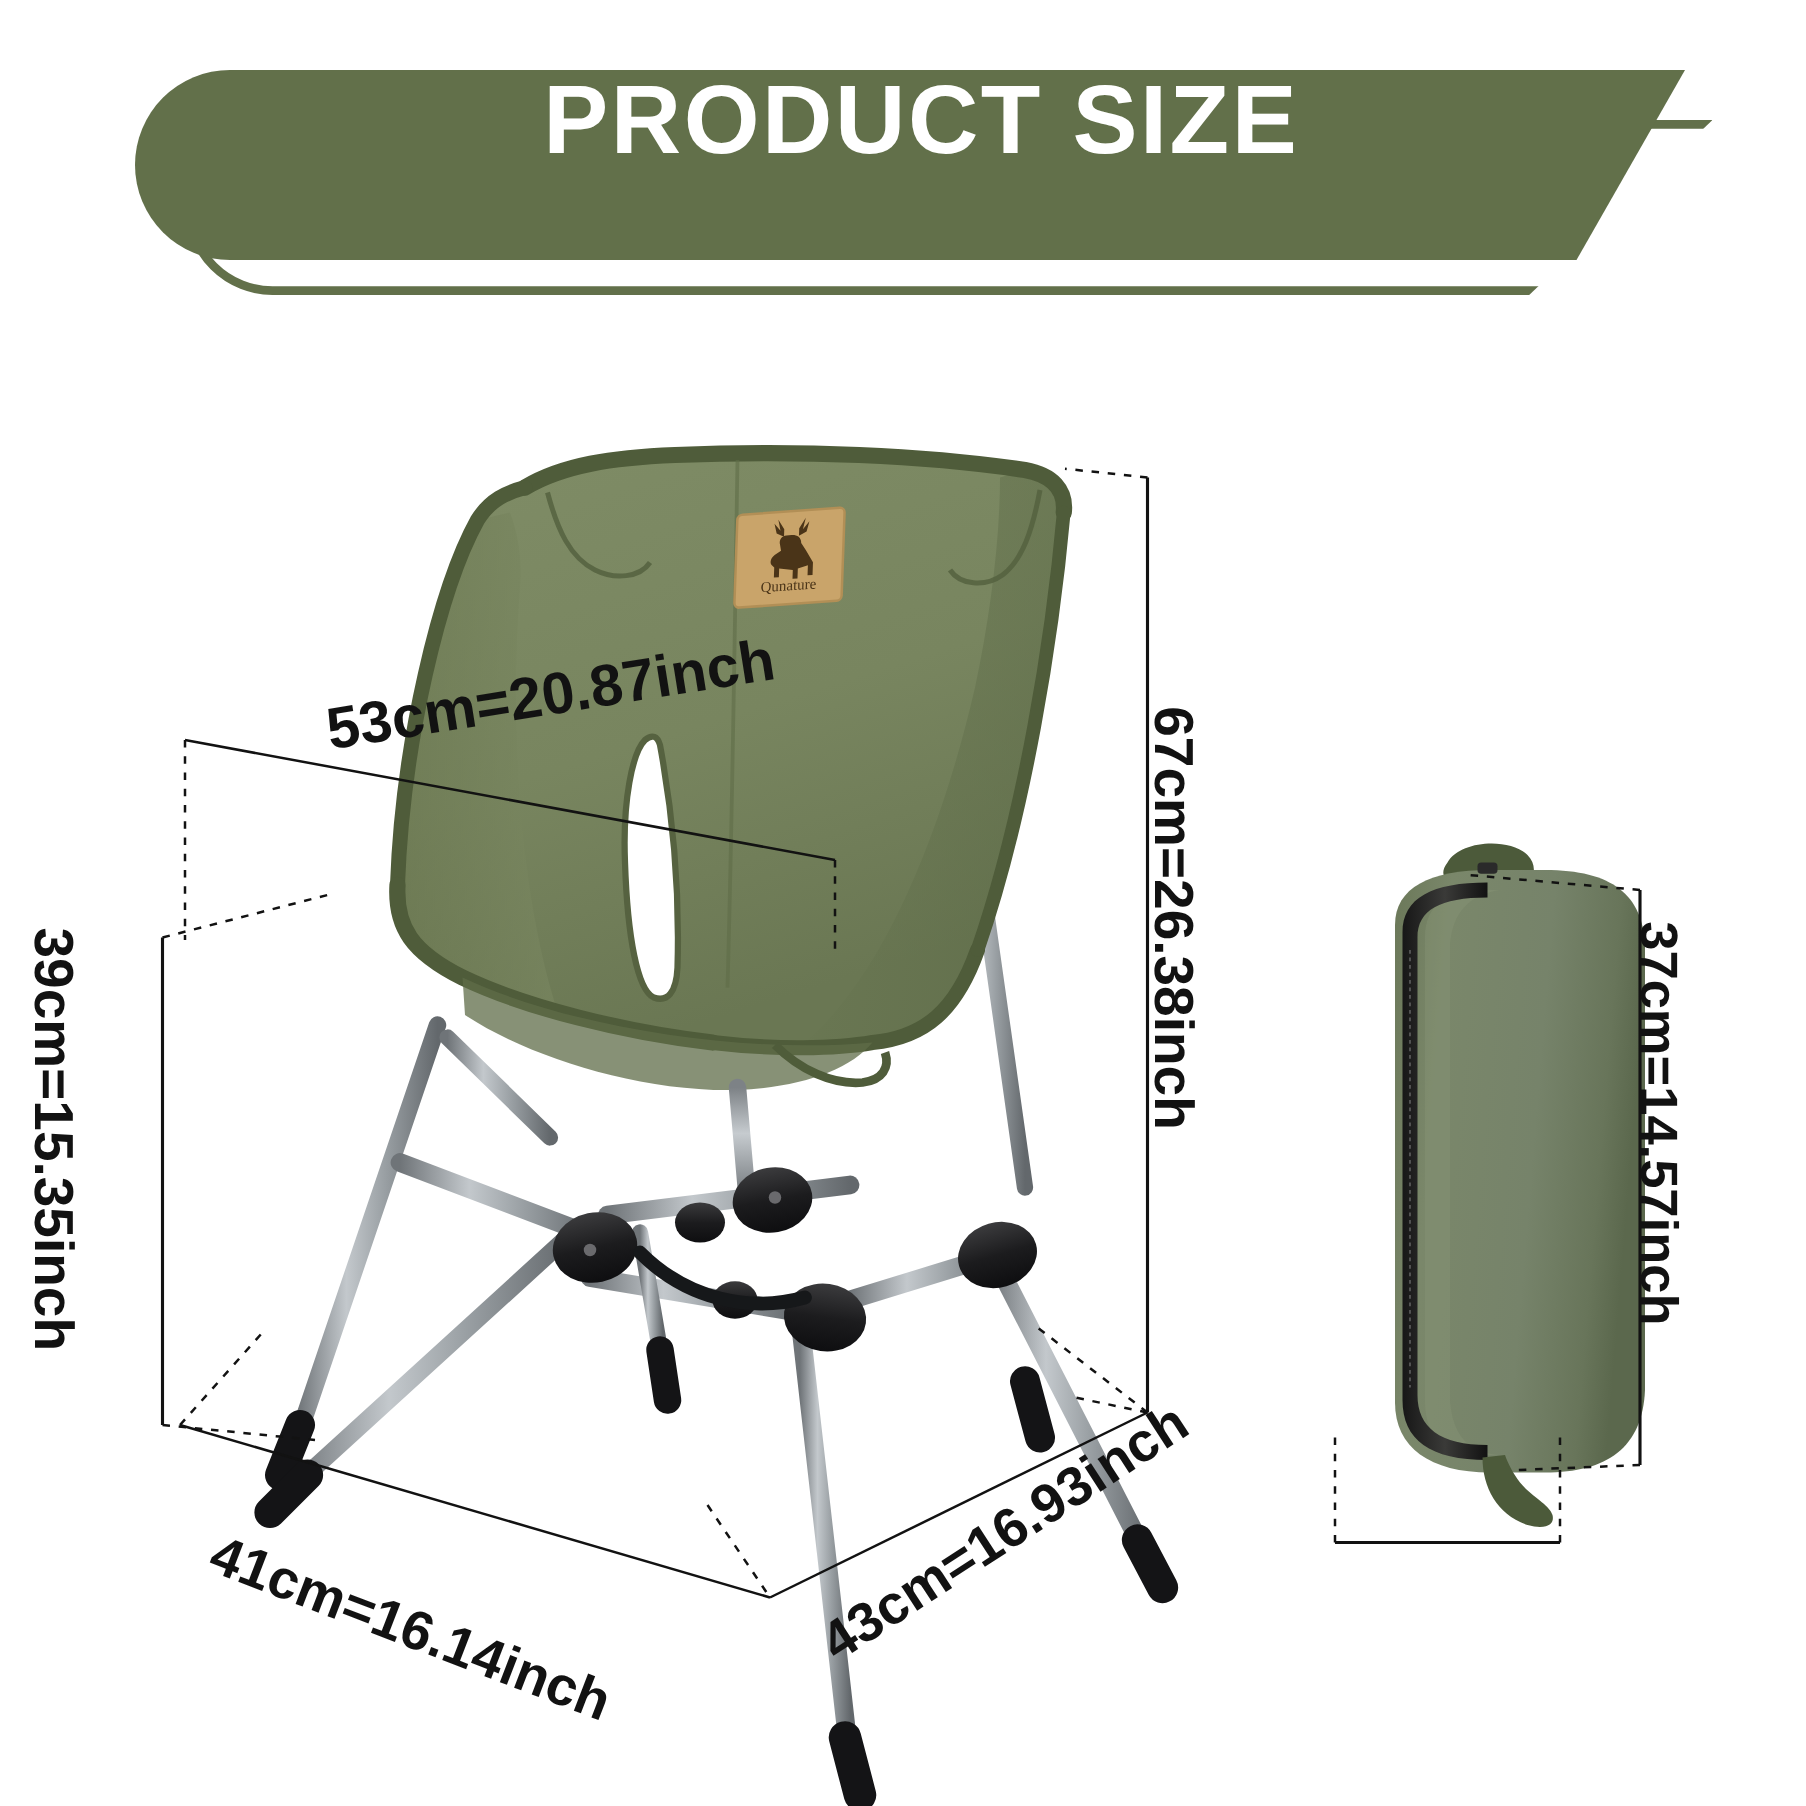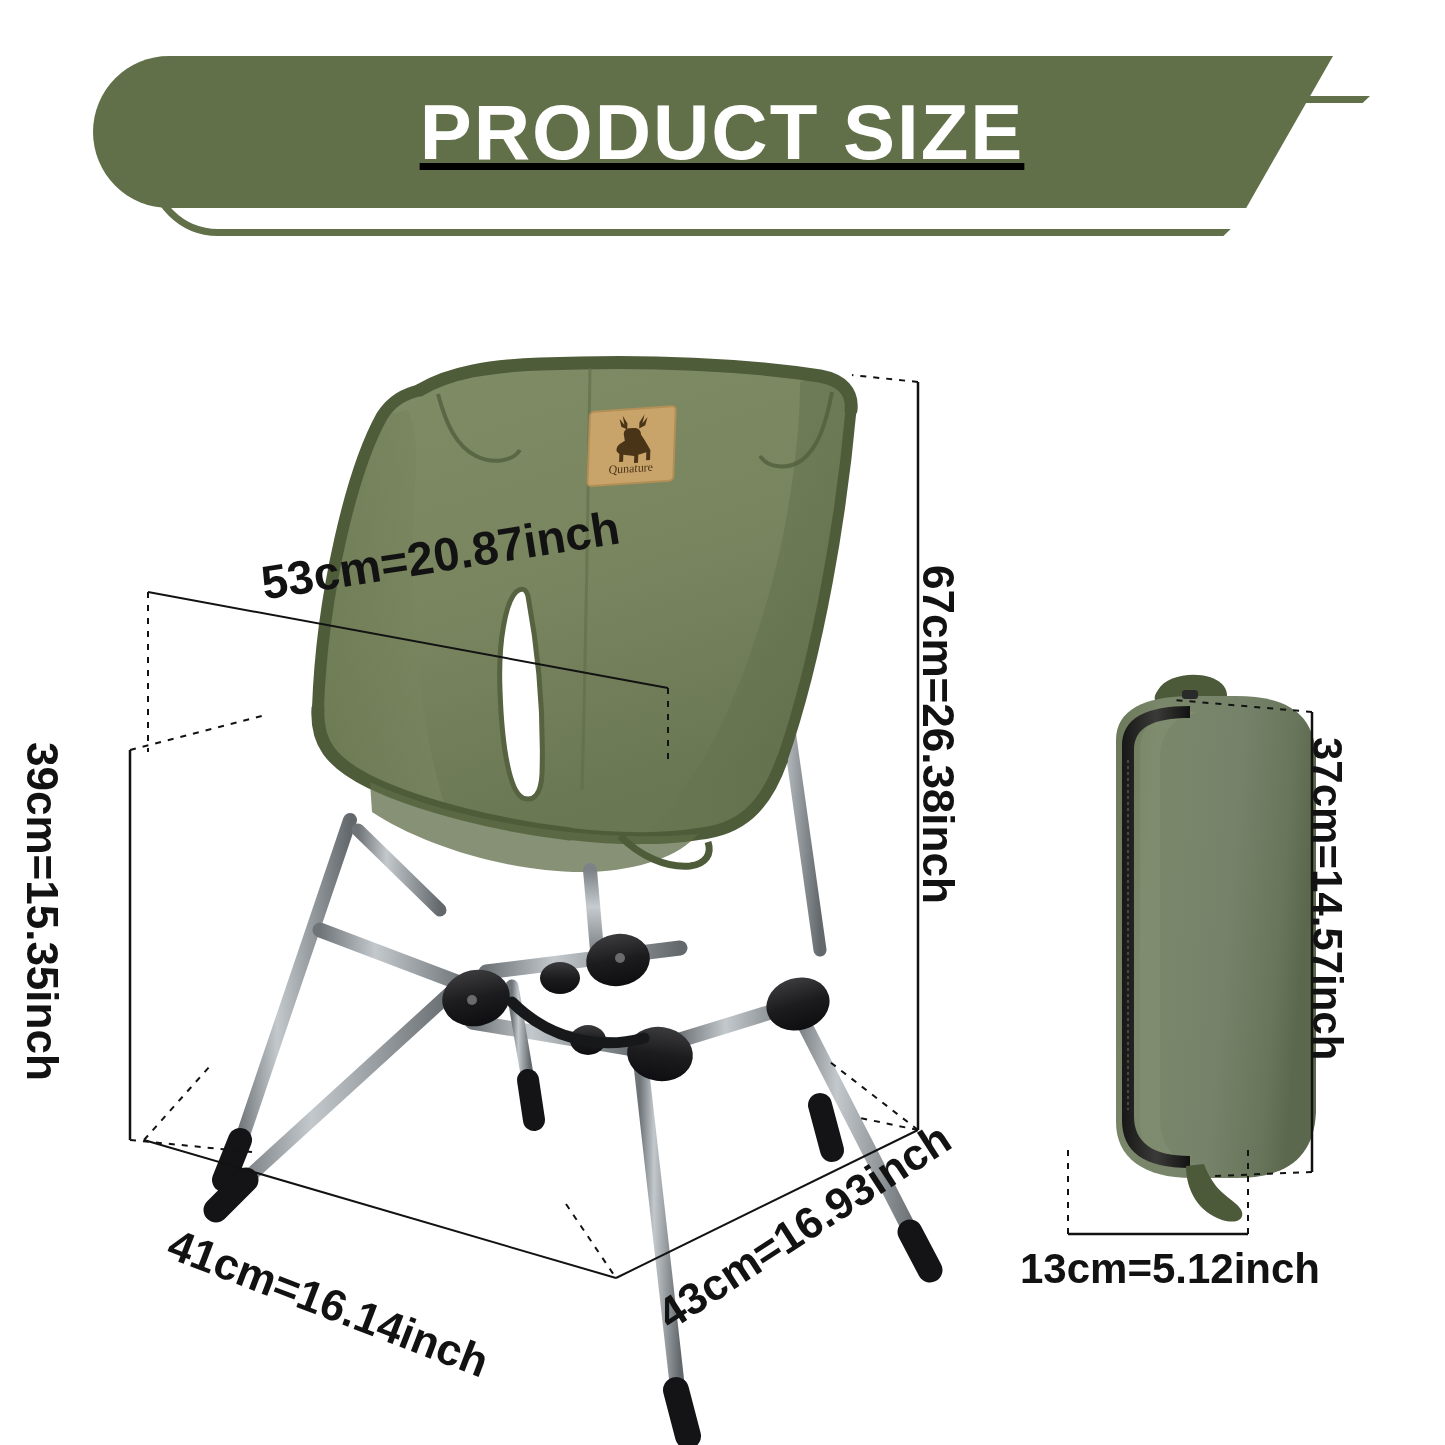--- a/index.html
+++ b/index.html
@@ -15,25 +15,25 @@
   
   #banner-wrap{position:absolute;left:0;top:0;width:1445px;height:300px;}
   #banner-outline{
     position:absolute;left:148px;top:96px;width:1222px;height:140px;
     border:7px solid #62704a;
     border-radius:70px 0 0 70px;
     clip-path:polygon(0% 0%, 100% 0%, 88% 100%, 0% 100%);
     box-sizing:border-box;
   }
   #banner-fill{
-    position:absolute;left:93px;top:56px;width:1240px;height:152px;
+    position:absolute;left:108px;top:56px;width:1240px;height:152px;
     background:#62704a;
     border-radius:76px 0 0 76px;
     clip-path:polygon(0% 0%, 100% 0%, 93% 100%, 0% 100%);
-    display:flex;align-items:center;justify-content:center;text-decoration:underline;
+    display:flex;align-items:flex-start;justify-content:center;
   }
   #banner-title{
     color:#ffffff;
     font-size:78px;
     font-weight:bold;
     letter-spacing:2px;
     line-height:1;
     margin-left:18px;
     white-space:nowrap;
     user-select:none;
@@ -361,15 +361,14 @@
   <div class="dim-label" id="label-depth-39">39cm=15.35inch</div>
 
   <div class="dim-label" id="label-height-67">67cm=26.38inch</div>
 
   <div class="dim-label" id="label-front-41">41cm=16.14inch</div>
 
   <div class="dim-label" id="label-side-43">43cm=16.93inch</div>
 
   <div class="dim-label" id="label-bag-37">37cm=14.57inch</div>
 
-  <div class="dim-label" id="label-bag-13">13cm=5.12inch</div>
 
 </div>
 
 </body></html>

